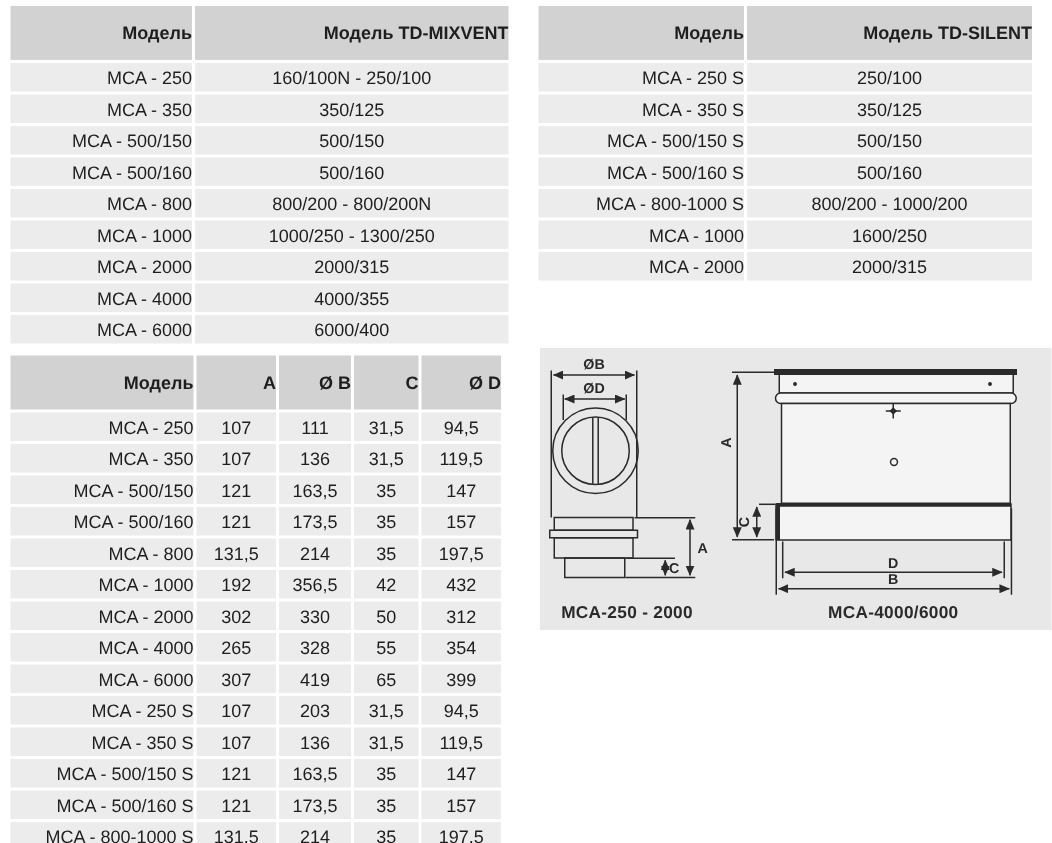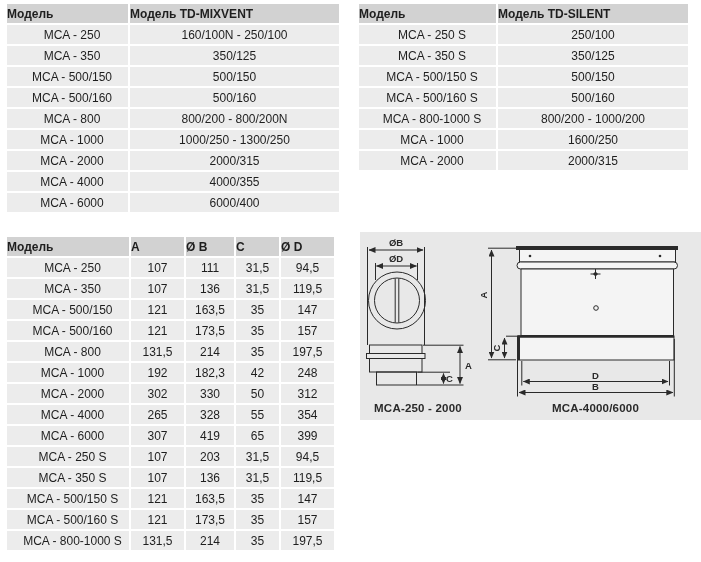--- a/index.html
+++ b/index.html
@@ -19,37 +19,37 @@
   table{
     position:absolute;
     border-collapse:separate;
     border-spacing:2px;
     table-layout:fixed;
   }
   th{
     background:var(--header-bg);
     font-weight:bold;
     font-size:12px;
-    height:19px;
+    height:36px;
     padding:0;
-    text-align:left;
+    text-align:right;
     white-space:nowrap;
     overflow:hidden;
   }
   td{
     background:var(--row-bg);
     font-size:12px;
     height:19px;
     padding:0;
     text-align:center;
     white-space:nowrap;
     overflow:hidden;
   }
   td:first-child{
-    text-align:center;
+    text-align:right;
     padding-left:9px;
   }
   #mixvent-table{left:5px;top:2px;}
   #silent-table{left:357px;top:2px;}
   #dimensions-table{left:5px;top:235px;}
   #diagram-panel{
     position:absolute;left:360px;top:232px;width:360px;height:188px;
     background:var(--panel-bg);
   }
   svg text{
@@ -205,23 +205,23 @@
       <tr>
         <td>MCA - 800</td>
         <td>131,5</td>
         <td>214</td>
         <td>35</td>
         <td>197,5</td>
       </tr>
       <tr>
         <td>MCA - 1000</td>
         <td>192</td>
-        <td>182,3</td>
+        <td>356,5</td>
         <td>42</td>
-        <td>248</td>
+        <td>432</td>
       </tr>
       <tr>
         <td>MCA - 2000</td>
         <td>302</td>
         <td>330</td>
         <td>50</td>
         <td>312</td>
       </tr>
       <tr>
         <td>MCA - 4000</td>

